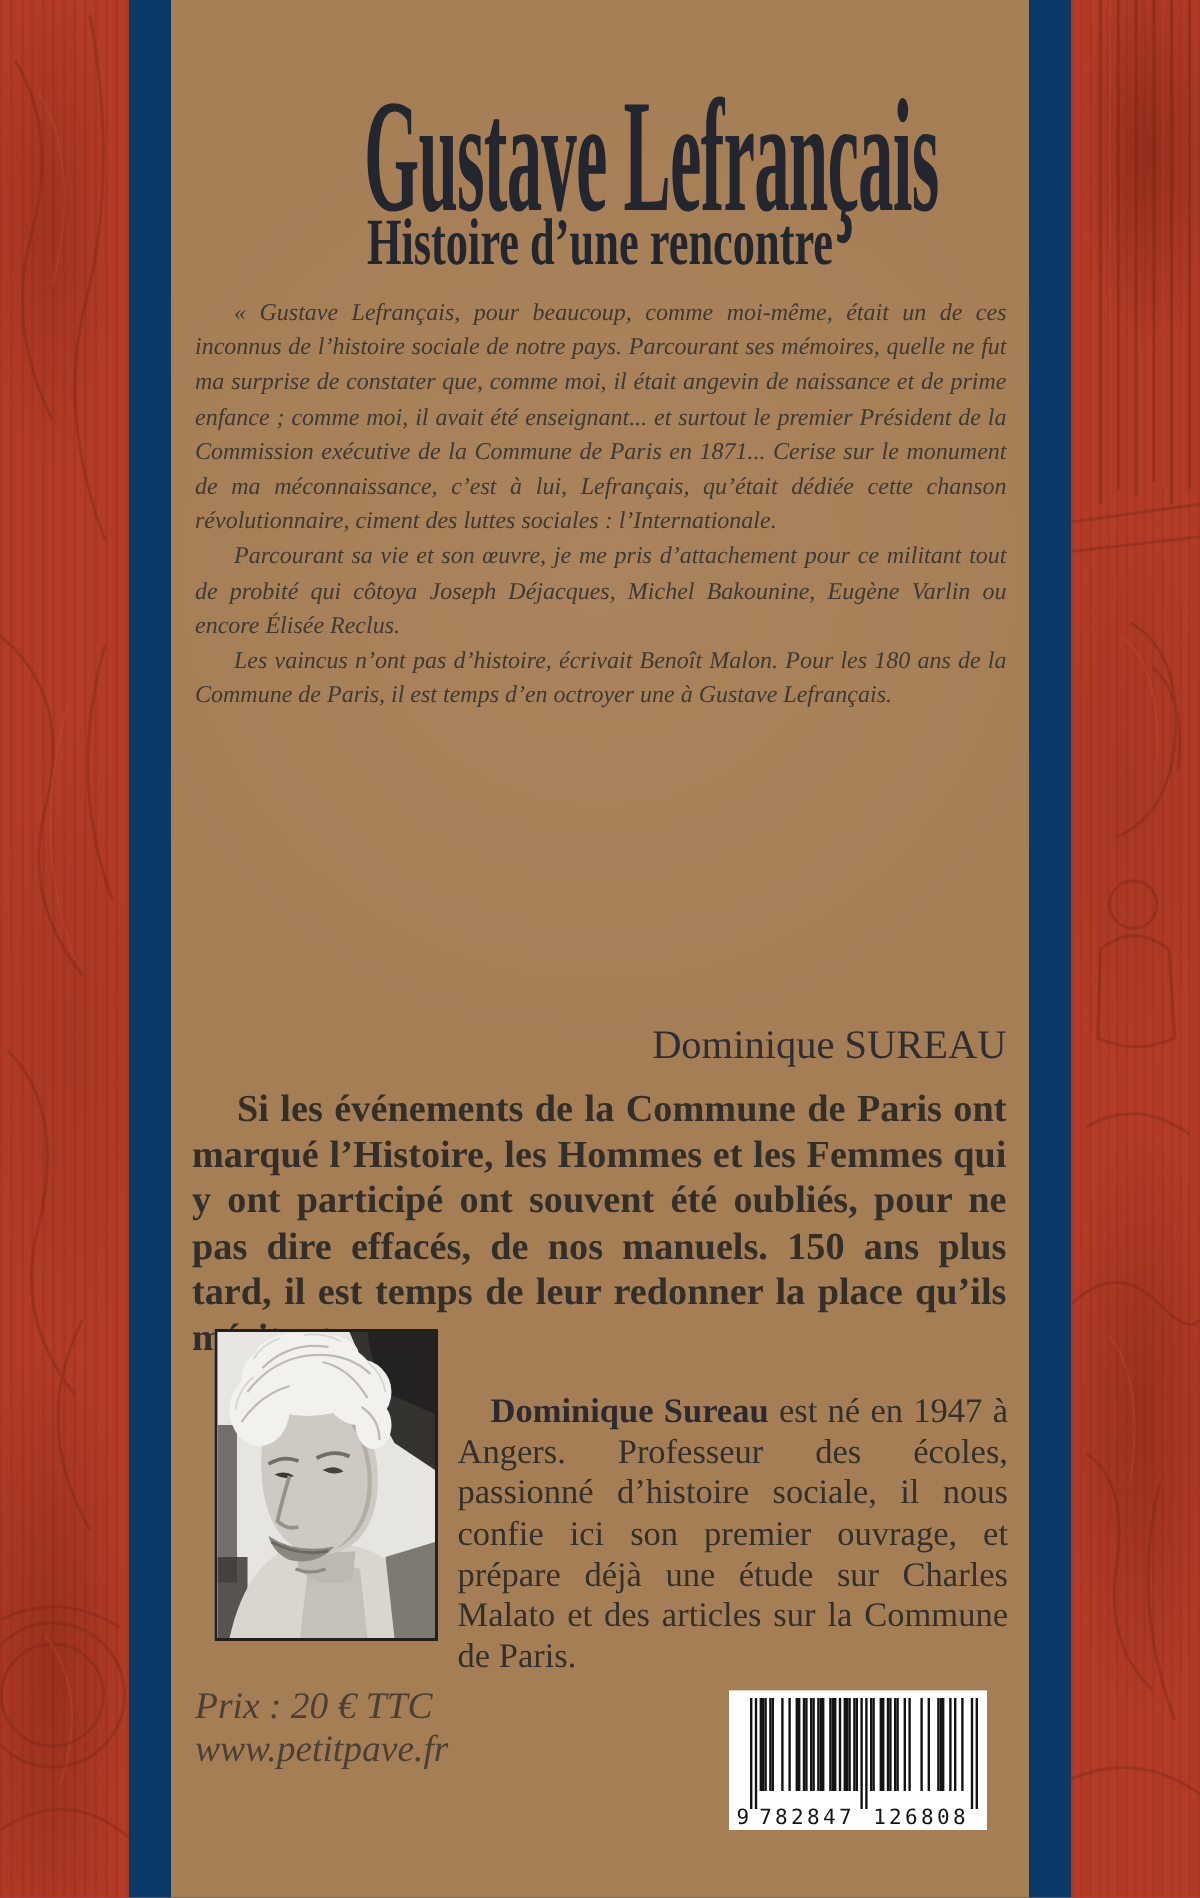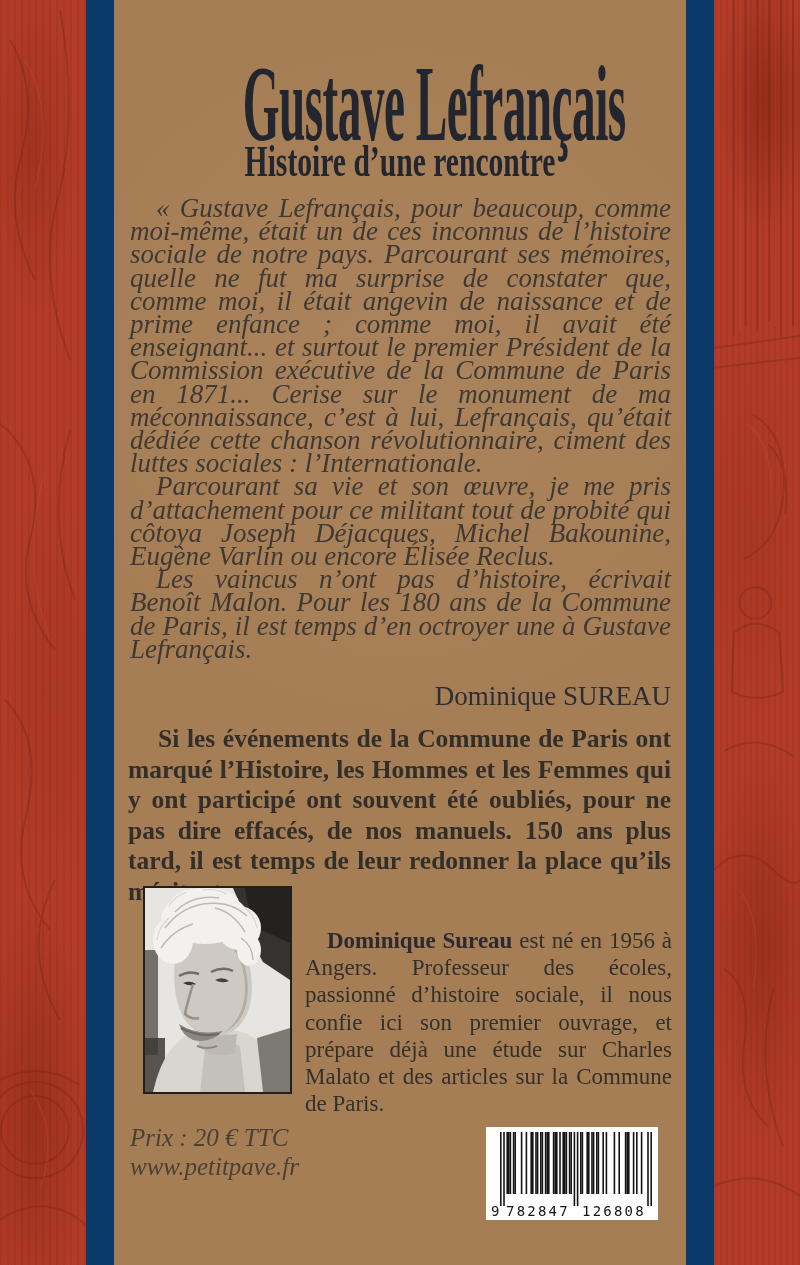--- a/index.html
+++ b/index.html
@@ -23,21 +23,21 @@
   
   .panel{position:relative;width:572px;height:100%;background:#a67e56;
     background-image:radial-gradient(ellipse 90% 40% at 50% 30%, rgba(255,240,220,.05), rgba(0,0,0,0) 70%);}
   .title{position:absolute;top:50px;left:0;width:100%;text-align:center;
     font-weight:bold;font-size:86px;line-height:86px;color:#23262e;white-space:nowrap;
     transform:scale(.55,1.25);transform-origin:50% 0;letter-spacing:-1px;}
   .subtitle{position:absolute;top:140px;left:0;width:100%;text-align:center;
     font-weight:bold;font-size:40px;line-height:40px;color:#23262e;white-space:nowrap;
     transform:scale(.74,1.1);transform-origin:50% 0;}
   .quote{position:absolute;top:197px;left:16px;right:15px;
-    font-style:italic;font-size:27px;line-height:23.2px;color:#3f3933;text-align:justify;}
+    font-style:italic;font-size:16px;line-height:23.2px;color:#3f3933;text-align:justify;}
   .quote p{margin:0;text-indent:26px;}
   .signature{position:absolute;top:681px;right:15px;font-size:27px;color:#2c2d35;}
   .blurb{position:absolute;top:724px;left:14px;right:15px;
     font-size:25.5px;line-height:30.6px;color:#322e2a;text-align:justify;text-indent:30px;margin:0;font-weight:bold;}
   .photo-frame{position:absolute;top:886px;left:29px;width:149px;height:208px;
     border:2px solid #241f1a;box-sizing:border-box;background:#e9e7e3;}
   .photo-frame svg{display:block;width:100%;height:100%;}
   .bio{position:absolute;top:927px;left:191px;right:14px;
     font-size:23px;line-height:27.2px;color:#33302c;text-align:justify;text-indent:22px;margin:0;}
   .bio b{color:#2b2a30;}
@@ -135,21 +135,21 @@
         </g>
         <g stroke="#d8d5cf" stroke-width="1.2" fill="none">
           <path d="M24,18 Q30,8 42,4"></path>
             <path d="M58,2 Q70,0 82,6"></path>
             <path d="M100,20 Q110,28 112,40"></path>
           <path d="M12,52 Q14,38 24,30"></path>
         </g>
       </svg>
     </div>
 
-    <p class="bio"><b>Dominique Sureau</b><span> est né en 1956 à Angers. Professeur des écoles, passionné d’histoire sociale, il nous confie ici son premier ouvrage, et prépare déjà une étude sur Charles Malato et des articles sur la Commune de Paris.</span></p>
+    <p class="bio"><b>Dominique Sureau</b><span> est né en 1947 à Angers. Professeur des écoles, passionné d’histoire sociale, il nous confie ici son premier ouvrage, et prépare déjà une étude sur Charles Malato et des articles sur la Commune de Paris.</span></p>
 
     <div class="footer-text">
       <div>Prix : 20 € TTC</div>
       <div>www.petitpave.fr</div>
     </div>
 
     <div class="barcode">
       <svg id="barcode-svg" viewBox="0 0 172 93" preserveAspectRatio="none">
           <rect x="0" y="0" width="172" height="93" fill="#ffffff"></rect>
           <rect x="14.00" y="5" width="1.60" height="74" fill="#141414"></rect>

